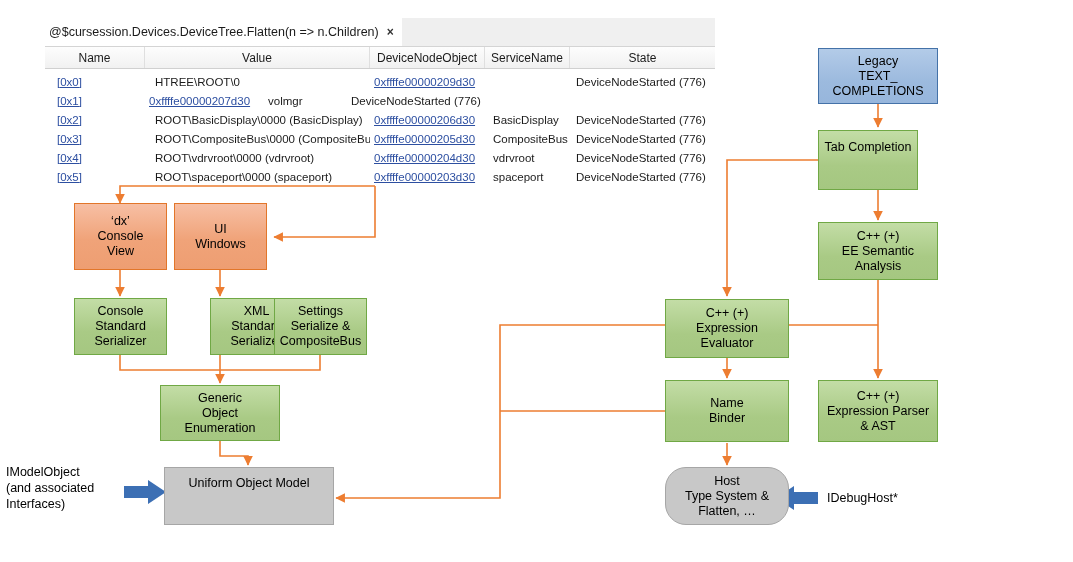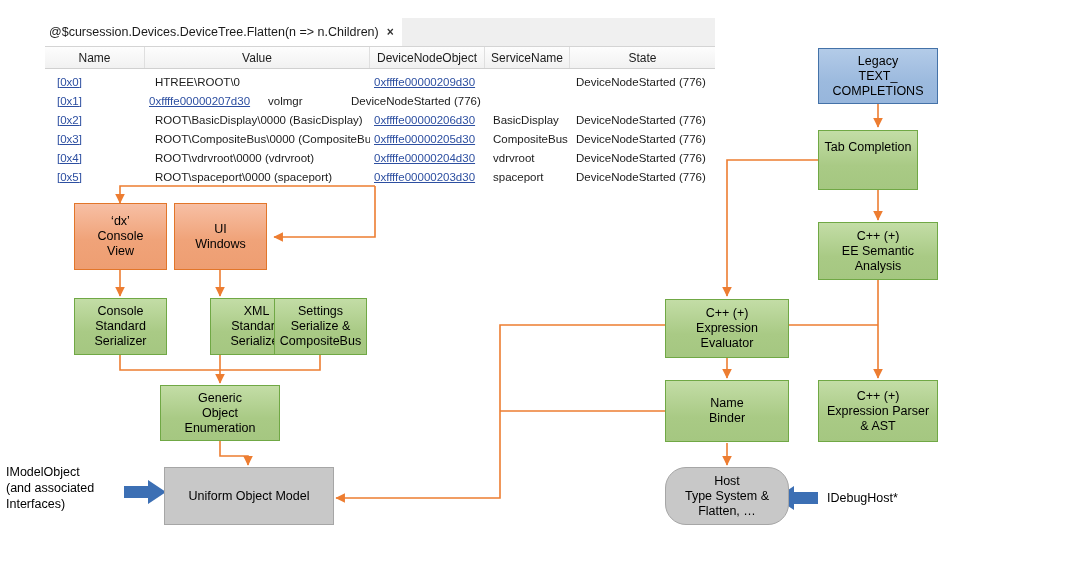--- a/index.html
+++ b/index.html
@@ -230,21 +230,21 @@
   <span>Serialize &amp;</span>
   <span>CompositeBus</span>
 </div>
 
 <div class="node n-green" style="left:160px;top:385px;width:120px;height:56px;">
   <span>Generic</span>
   <span>Object</span>
   <span>Enumeration</span>
 </div>
 
-<div class="node n-gray" style="left:164px;top:467px;width:170px;height:58px;justify-content:flex-start;padding-top:21px;">
+<div class="node n-gray" style="left:164px;top:467px;width:170px;height:58px;justify-content:flex-start;padding-top:8px;">
   <span>Uniform Object Model</span>
 </div>
 
 <div class="node n-blue" style="left:818px;top:48px;width:120px;height:56px;">
   <span>Legacy</span>
   <span>TEXT_</span>
   <span>COMPLETIONS</span>
 </div>
 
 <div class="node n-green" style="left:818px;top:130px;width:100px;height:60px;justify-content:flex-start;padding-top:9px;text-align:center;">

